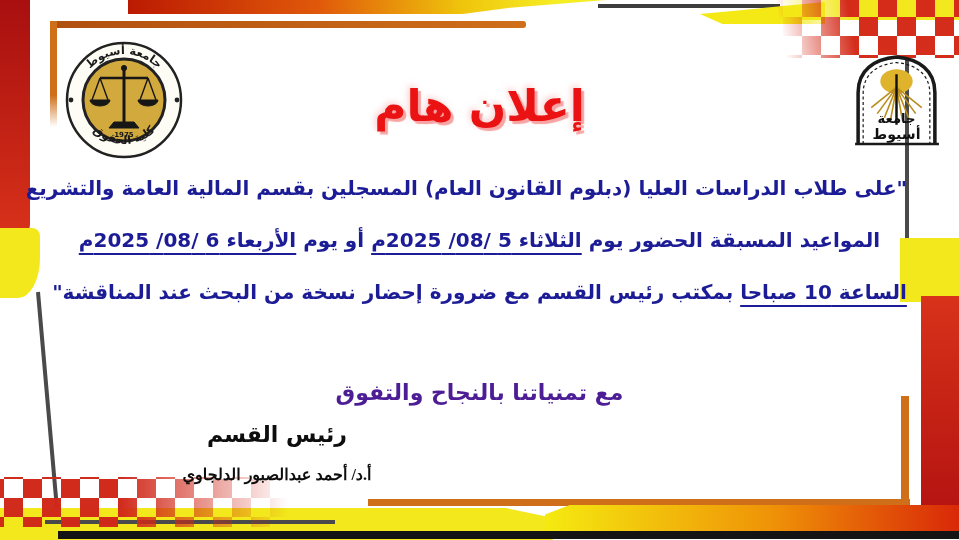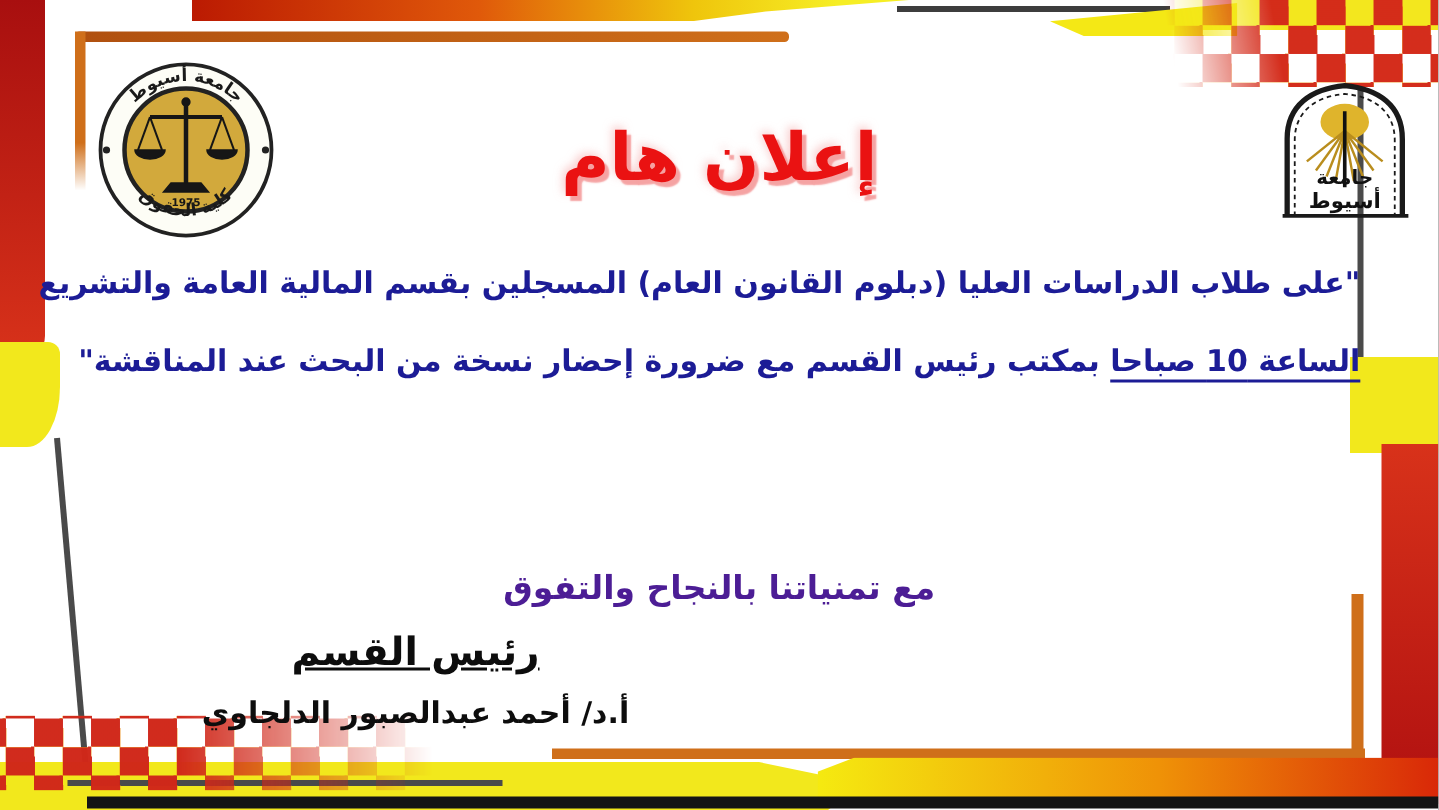--- a/index.html
+++ b/index.html
@@ -71,22 +71,22 @@
     font-size:44px;line-height:48px;font-weight:bold;color:#ea1212;letter-spacing:1px;
     text-shadow:3px 3px 1px rgba(244,158,158,.95),-2px -2px 6px rgba(244,170,170,.55);}
   .body-text{left:52px;right:52px;top:162px;direction:rtl;text-align:center;
     color:#1c1c96;font-weight:bold;font-size:20px;}
   .body-text .line{display:block;height:52px;line-height:52px;white-space:nowrap;}
   .u{text-decoration:underline;text-decoration-thickness:2px;text-underline-offset:6px;}
   .wishes{left:0;right:0;top:372px;height:42px;line-height:42px;text-align:center;direction:rtl;
     color:#4c1d95;font-weight:bold;font-size:22px;}
   .signature{left:107px;top:415px;width:340px;text-align:center;direction:rtl;
     color:#0d0d0d;font-weight:bold;}
-  .signature .role{display:block;height:40px;line-height:40px;font-size:26px;text-decoration:underline;}
-  .signature .name{display:block;height:40px;line-height:40px;font-size:20px;}
+  .signature .role{display:block;height:40px;line-height:40px;font-size:22px;}
+  .signature .name{display:block;height:40px;line-height:40px;font-size:16px;font-family:Liberation Serif, serif;}
 </style>
 </head>
 <body>
 
 <div class="poster">
 
   <div class="abs top-band"></div>
   <div class="abs top-dark-line"></div>
   <div class="abs top-orange-line"></div>
   <div class="abs tl-orange-vert"></div>
@@ -162,20 +162,21 @@
     </g>
     <line x1="47" y1="24" x2="47" y2="74" stroke="#111" stroke-width="2.4"></line>
     <text x="47" y="72" font-size="13" font-weight="bold" fill="#111" text-anchor="middle" direction="rtl">جامعة</text>
     <text x="47" y="88" font-size="14" font-weight="bold" fill="#111" text-anchor="middle" direction="rtl">أسيوط</text>
   </svg>
 
   <h1 class="abs title" style="margin:0">إعلان هام</h1>
 
   <div class="abs body-text">
     <span class="line">"على طلاب الدراسات العليا (دبلوم القانون العام) المسجلين بقسم المالية العامة والتشريع</span>
+    <span class="line"><span>المواعيد المسبقة الحضور يوم </span><span class="u">الثلاثاء 5 /08/ 2025م</span><span> أو يوم </span><span class="u">الأربعاء 6 /08/ 2025م</span></span>
     <span class="line"><span class="u">الساعة 10 صباحا</span><span> بمكتب رئيس القسم مع ضرورة إحضار نسخة من البحث عند المناقشة"</span></span>
   </div>
 
   <div class="abs wishes">مع تمنياتنا بالنجاح والتفوق</div>
 
   <div class="abs signature">
     <span class="role">رئيس القسم</span>
     <span class="name">أ.د/ أحمد عبدالصبور الدلجاوي</span>
   </div>
 

